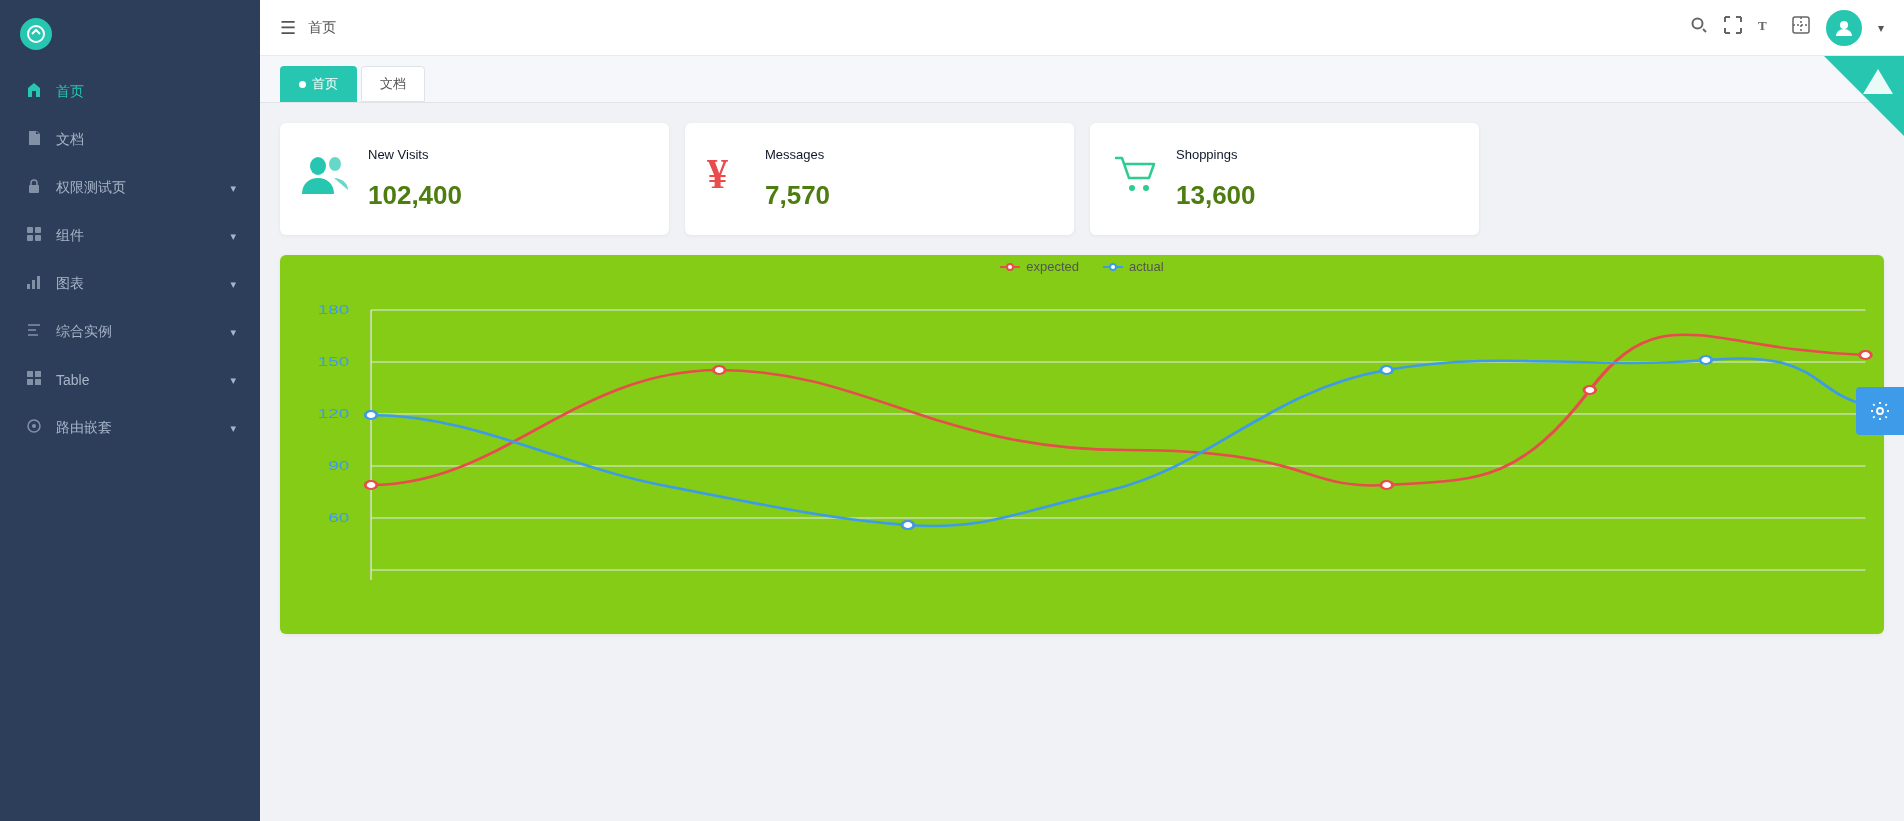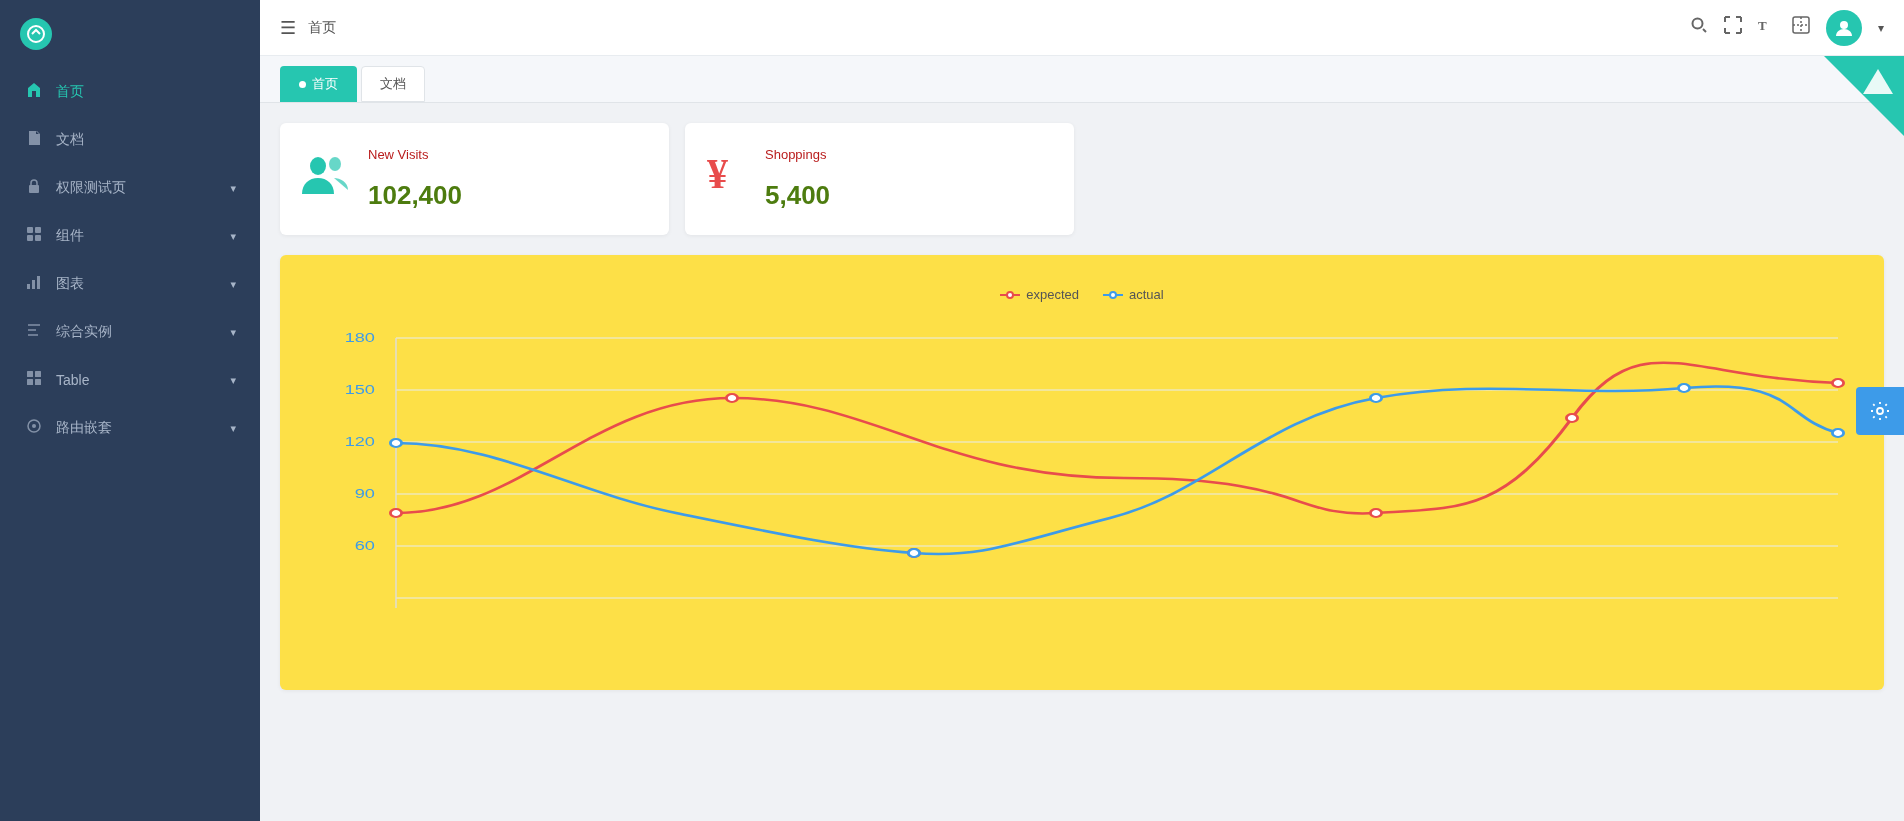--- a/index.html
+++ b/index.html
@@ -122,28 +122,28 @@
       align-items: center;
       gap: 16px;
       box-shadow: 0 1px 4px rgba(0,0,0,0.06);
     }
     .stat-icon { font-size: 44px; }
     .stat-icon.teal { color: #26c6b0; }
     .stat-icon.blue { color: #3d9be9; }
     .stat-icon.red { color: #e84c4c; }
     .stat-icon.green { color: #2ecc8e; }
     .stat-info {}
-    .stat-label { font-size: 13px; color: #b91c1c; margin-bottom: 18px; }
+    .stat-label { font-size: 13px; color: #0f172a; margin-bottom: 18px; }
     .stat-value { font-size: 26px; font-weight: bold; color: #4d7c0f; }
 
     
     .chart-card {
-      background: #fde047;
+      background: #84cc16;
       border-radius: 6px;
-      padding: 32px;
+      padding: 4px;
       box-shadow: 0 1px 4px rgba(0,0,0,0.06);
     }
     .chart-legend {
       display: flex;
       justify-content: center;
       gap: 24px;
       margin-bottom: 16px;
     }
     .legend-item {
       display: flex; align-items: center; gap: 6px;
@@ -355,25 +355,38 @@
       </div>
 
 
       <div class="stat-card">
         <div class="stat-icon red">
           <svg width="44" height="48" viewBox="0 0 44 48">
             <text x="2" y="38" font-size="42" font-weight="bold" fill="#e84c4c" font-family="serif">¥</text>
           </svg>
         </div>
         <div class="stat-info">
+          <div class="stat-label">Messages</div>
+          <div class="stat-value">7,570</div>
+        </div>
+      </div>
+
+      <div class="stat-card">
+        <div class="stat-icon green">
+          <svg width="50" height="48" viewBox="0 0 50 48" fill="none" stroke="#2ecc8e" stroke-width="2.5">
+            <path d="M6 8h6l7 20h20l5-14H14" stroke-linecap="round" stroke-linejoin="round"></path>
+            <circle cx="22" cy="38" r="3" fill="#2ecc8e" stroke="none"></circle>
+            <circle cx="36" cy="38" r="3" fill="#2ecc8e" stroke="none"></circle>
+          </svg>
+        </div>
+        <div class="stat-info">
           <div class="stat-label">Shoppings</div>
-          <div class="stat-value">5,400</div>
-        </div>
-      </div>
-
+          <div class="stat-value">13,600</div>
+        </div>
+      </div>
     </div>
 
     <div class="chart-card">
 
       <div class="chart-legend">
         <div class="legend-item">
           <div style="display:flex;align-items:center;gap:4px;">
             <div style="width:20px;height:2px;background:#e84c4c;position:relative;">
               <div style="position:absolute;top:50%;left:50%;transform:translate(-50%,-50%);width:8px;height:8px;border-radius:50%;border:2px solid #e84c4c;background:white;"></div>
             </div>

